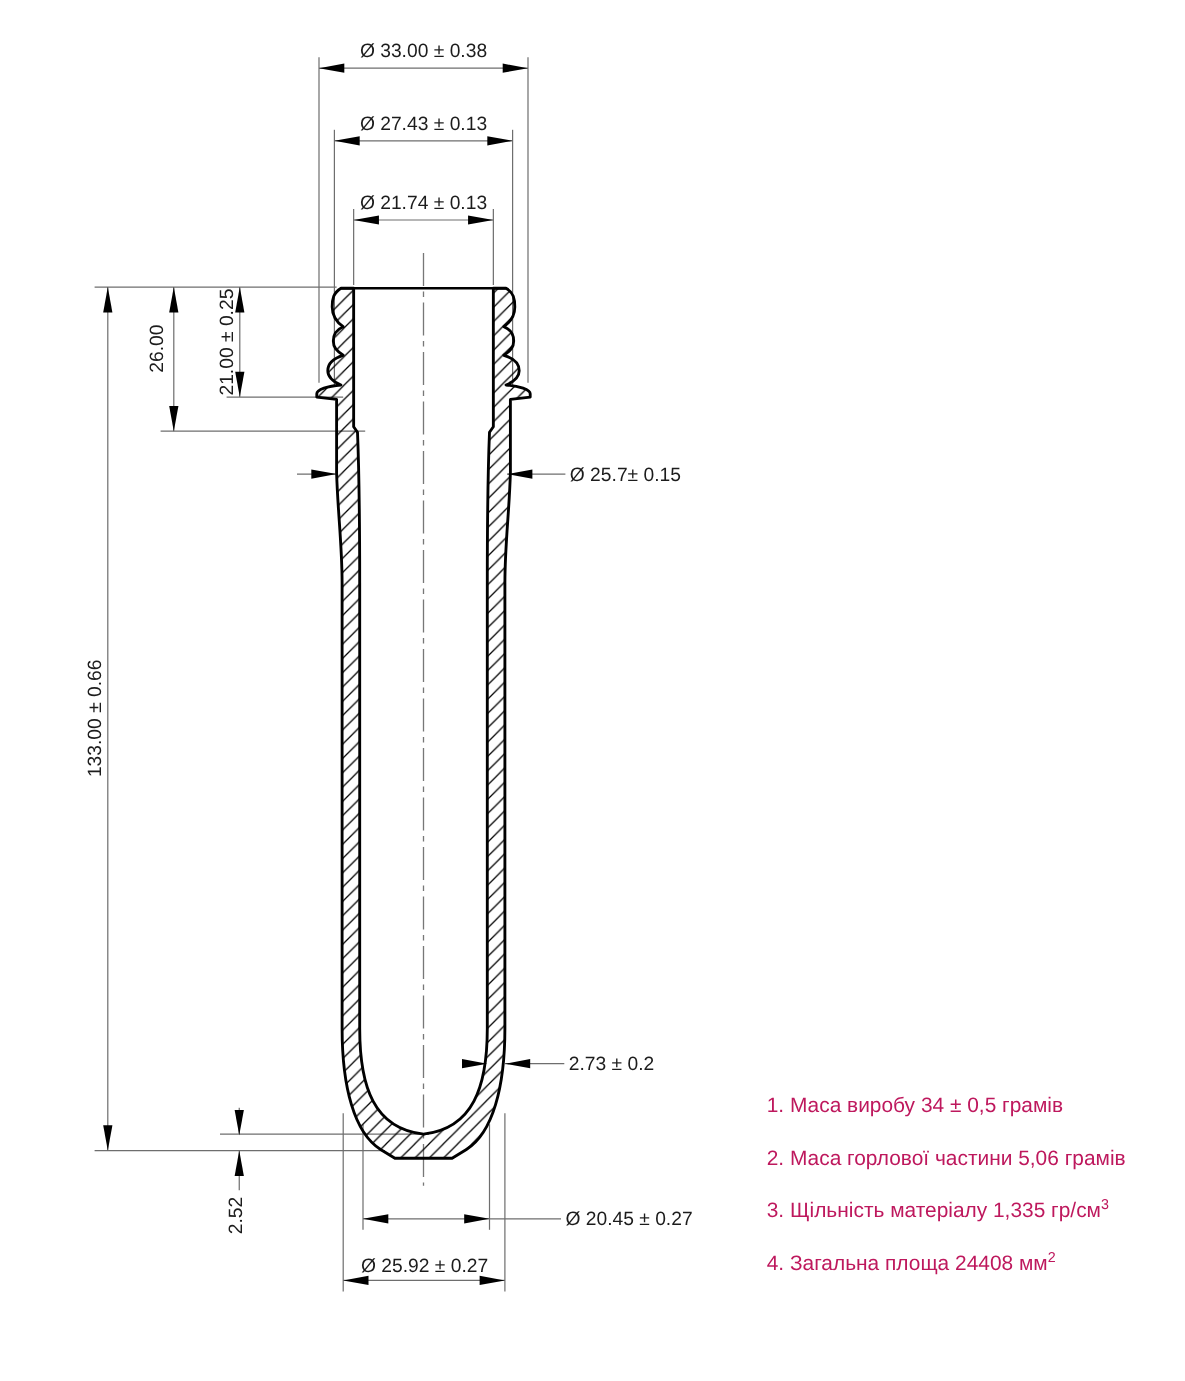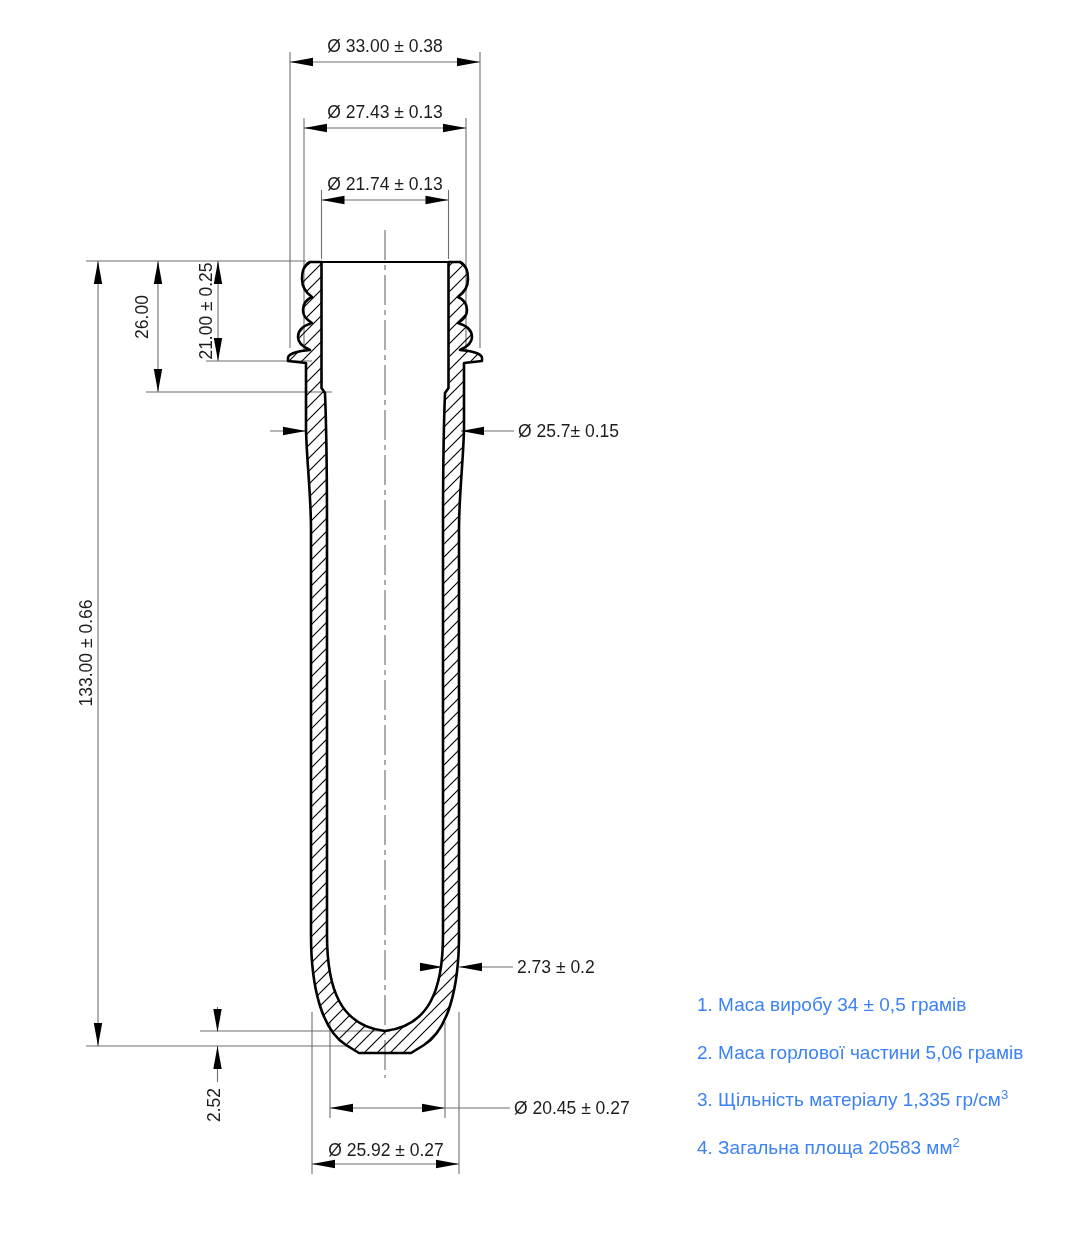--- a/index.html
+++ b/index.html
@@ -4,21 +4,21 @@
 <style>
   html,body{margin:0;padding:0;background:#fff;}
   body{width:1077px;height:1255px;position:relative;font-family:"Liberation Sans",sans-serif;}
   #stage{position:absolute;left:0;top:0;width:1077px;height:1255px;border-radius:32px;}
   svg text{font-family:"Liberation Sans",sans-serif;font-size:17.5px;fill:#1c1c1c;}
   .thin{stroke:#6e6e6e;stroke-width:1.1;fill:none;}
   .outline{stroke:#000;stroke-width:2.6;stroke-linejoin:round;fill:url(#hatch);}
   .edge{stroke:#000;stroke-width:2.2;fill:none;}
   .arrow{fill:#000;stroke:none;}
   .cl{stroke:#777;stroke-width:1.2;fill:none;stroke-dasharray:30 5 5 5;}
-  .note{position:absolute;left:697px;font-size:19px;color:#3b82f6;white-space:nowrap;}
+  .note{position:absolute;left:697px;font-size:19px;color:#be185d;white-space:nowrap;}
   .note sup{font-size:13px;}
 </style>
 </head>
 <body>
 
 <div id="stage">
 <svg width="1077" height="1255" viewBox="0 0 1077 1255">
   <defs>
     <pattern id="hatch" width="13" height="13" patternUnits="userSpaceOnUse">
       <path d="M-3,16 L16,-3 M-9.5,9.5 L9.5,-9.5 M3.5,22.5 L22.5,3.5" stroke="#000" stroke-width="1.15" fill="none"></path>
@@ -124,15 +124,15 @@
     <text x="514" y="1114" text-anchor="start">Ø 20.45 ± 0.27</text>
     <text x="386" y="1156" text-anchor="middle">Ø 25.92 ± 0.27</text>
   </g>
 </svg>
 
 
 <div>
   <div class="note" style="top:992px"><span>1. Маса виробу 34 ± 0,5 грамів</span><sup></sup></div>
   <div class="note" style="top:1040px"><span>2. Маса горлової частини 5,06 грамів</span><sup></sup></div>
   <div class="note" style="top:1087px"><span>3. Щільність матеріалу 1,335 гр/см</span><sup>3</sup></div>
-  <div class="note" style="top:1135px"><span>4. Загальна площа 20583 мм</span><sup>2</sup></div>
+  <div class="note" style="top:1135px"><span>4. Загальна площа 24408 мм</span><sup>2</sup></div>
 </div>
 </div>
 
 </body></html>

